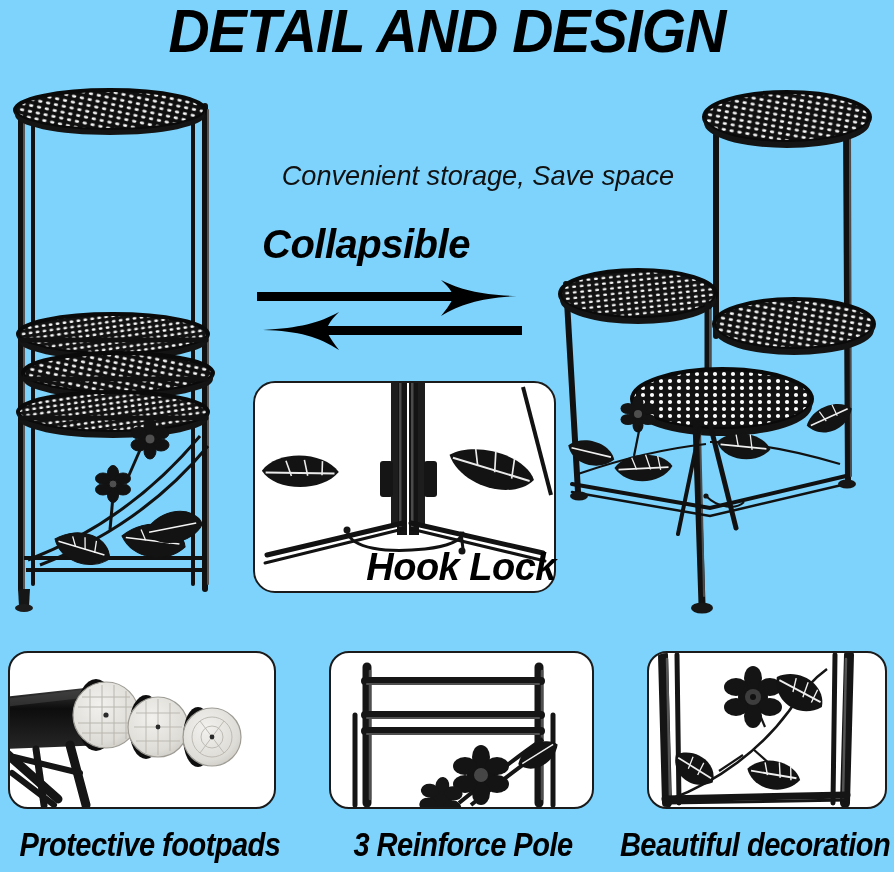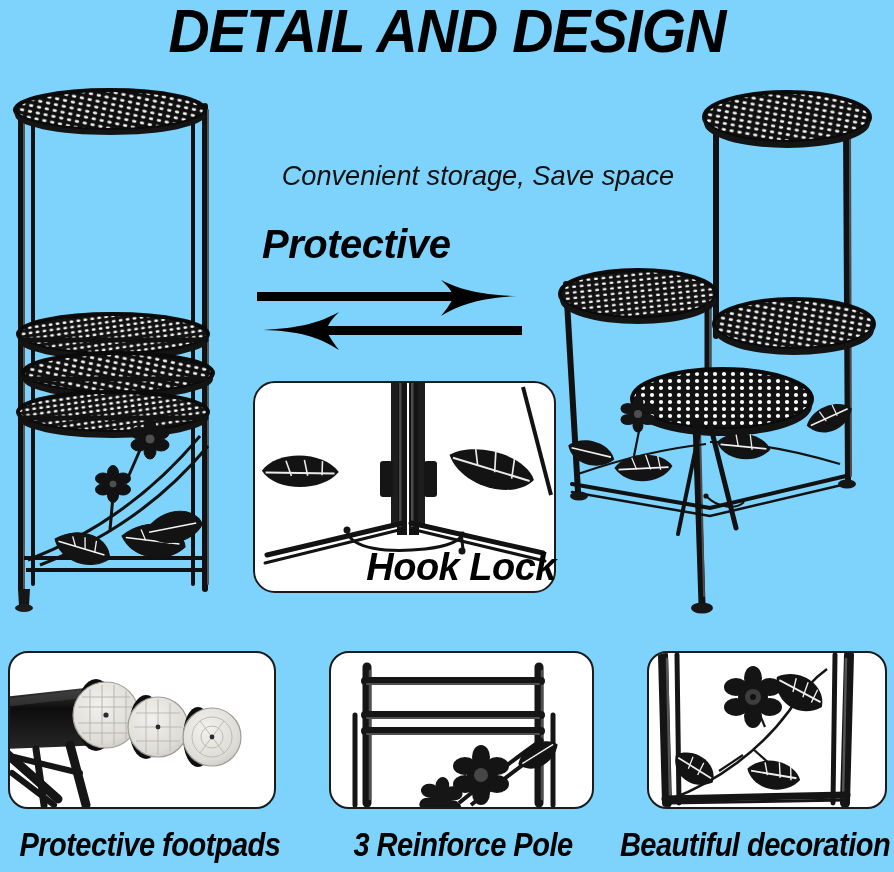--- a/index.html
+++ b/index.html
@@ -260,21 +260,21 @@
       </g>
     </g>
 
     <g>
       <path d="M18 505 L30 505 L29 522 L19 522 Z" fill="#161616"></path>
       <ellipse cx="24" cy="524" rx="9" ry="4" fill="#1c1c1c"></ellipse>
     </g>
   </svg>
 
   <div class="tag-storage">Convenient storage, Save space</div>
-  <div class="tag-collapsible">Protective</div>
+  <div class="tag-collapsible">Collapsible</div>
 
   <svg class="arrows" viewBox="0 0 270 80">
 
     <g fill="#000000">
       <rect x="2" y="14" width="205" height="9"></rect>
       <path d="M186 2 C 206 12, 226 17, 262 18 C 226 20, 206 26, 186 38 C 196 26, 198 21, 198 18.6 C 198 16, 196 11, 186 2 Z"></path>
     </g>
 
     <g fill="#000000">
       <rect x="62" y="48" width="205" height="9"></rect>

